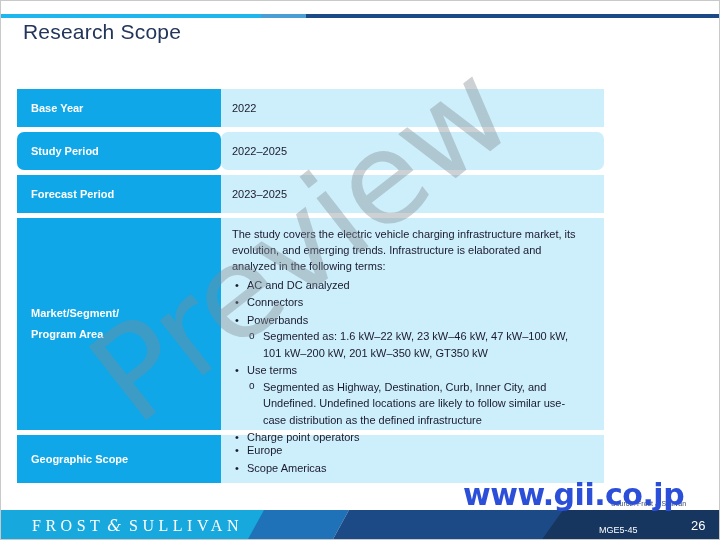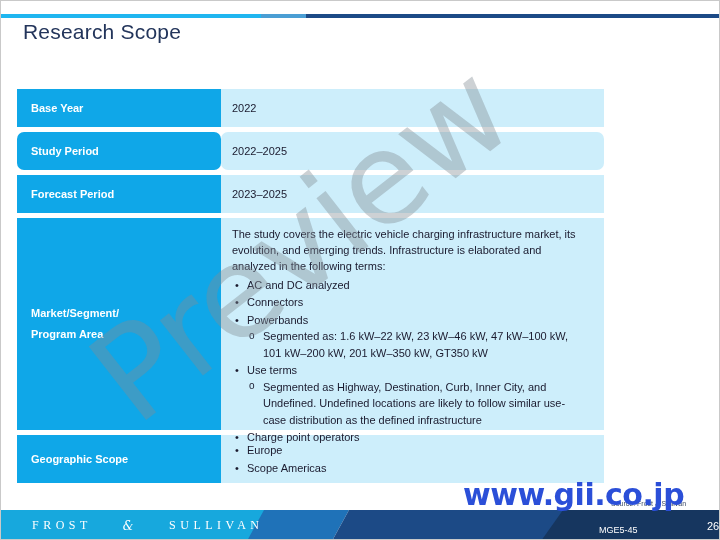--- a/index.html
+++ b/index.html
@@ -248,24 +248,23 @@
     clip-path: polygon(22px 0, 180px 0, 180px 31px, 0 31px);
   }
   .fs-logo {
     position: absolute;
     left: 31px; top: 0;
     height: 31px;
     display: flex;
     align-items: center;
     color: #ffffff;
     font-family: "Liberation Serif", serif;
-    font-size: 12px;
+    font-size: 16px;
     letter-spacing: 4.5px;
     z-index: 5;
-    gap: 28px;
   }
   .fs-amp {
     font-style: italic;
     font-family: "DejaVu Serif", serif;
     padding: 0 3px;
   }
   .doc-code {
     position: absolute;
     left: 598px; top: 0;
     height: 39px;
@@ -275,23 +274,22 @@
     font-size: 9px;
     z-index: 6;
   }
   .page-num {
     position: absolute;
     left: 690px; top: 0;
     height: 31px;
     display: flex;
     align-items: center;
     color: #ffffff;
-    font-size: 11px;
+    font-size: 13px;
     z-index: 6;
-    margin-left: 16px;
   }
 </style>
 </head>
 <body>
 
 <div id="slide">
 
   <div class="top-bar">
     <div class="seg tb-cyan"></div>
     <div class="seg tb-mid"></div>

